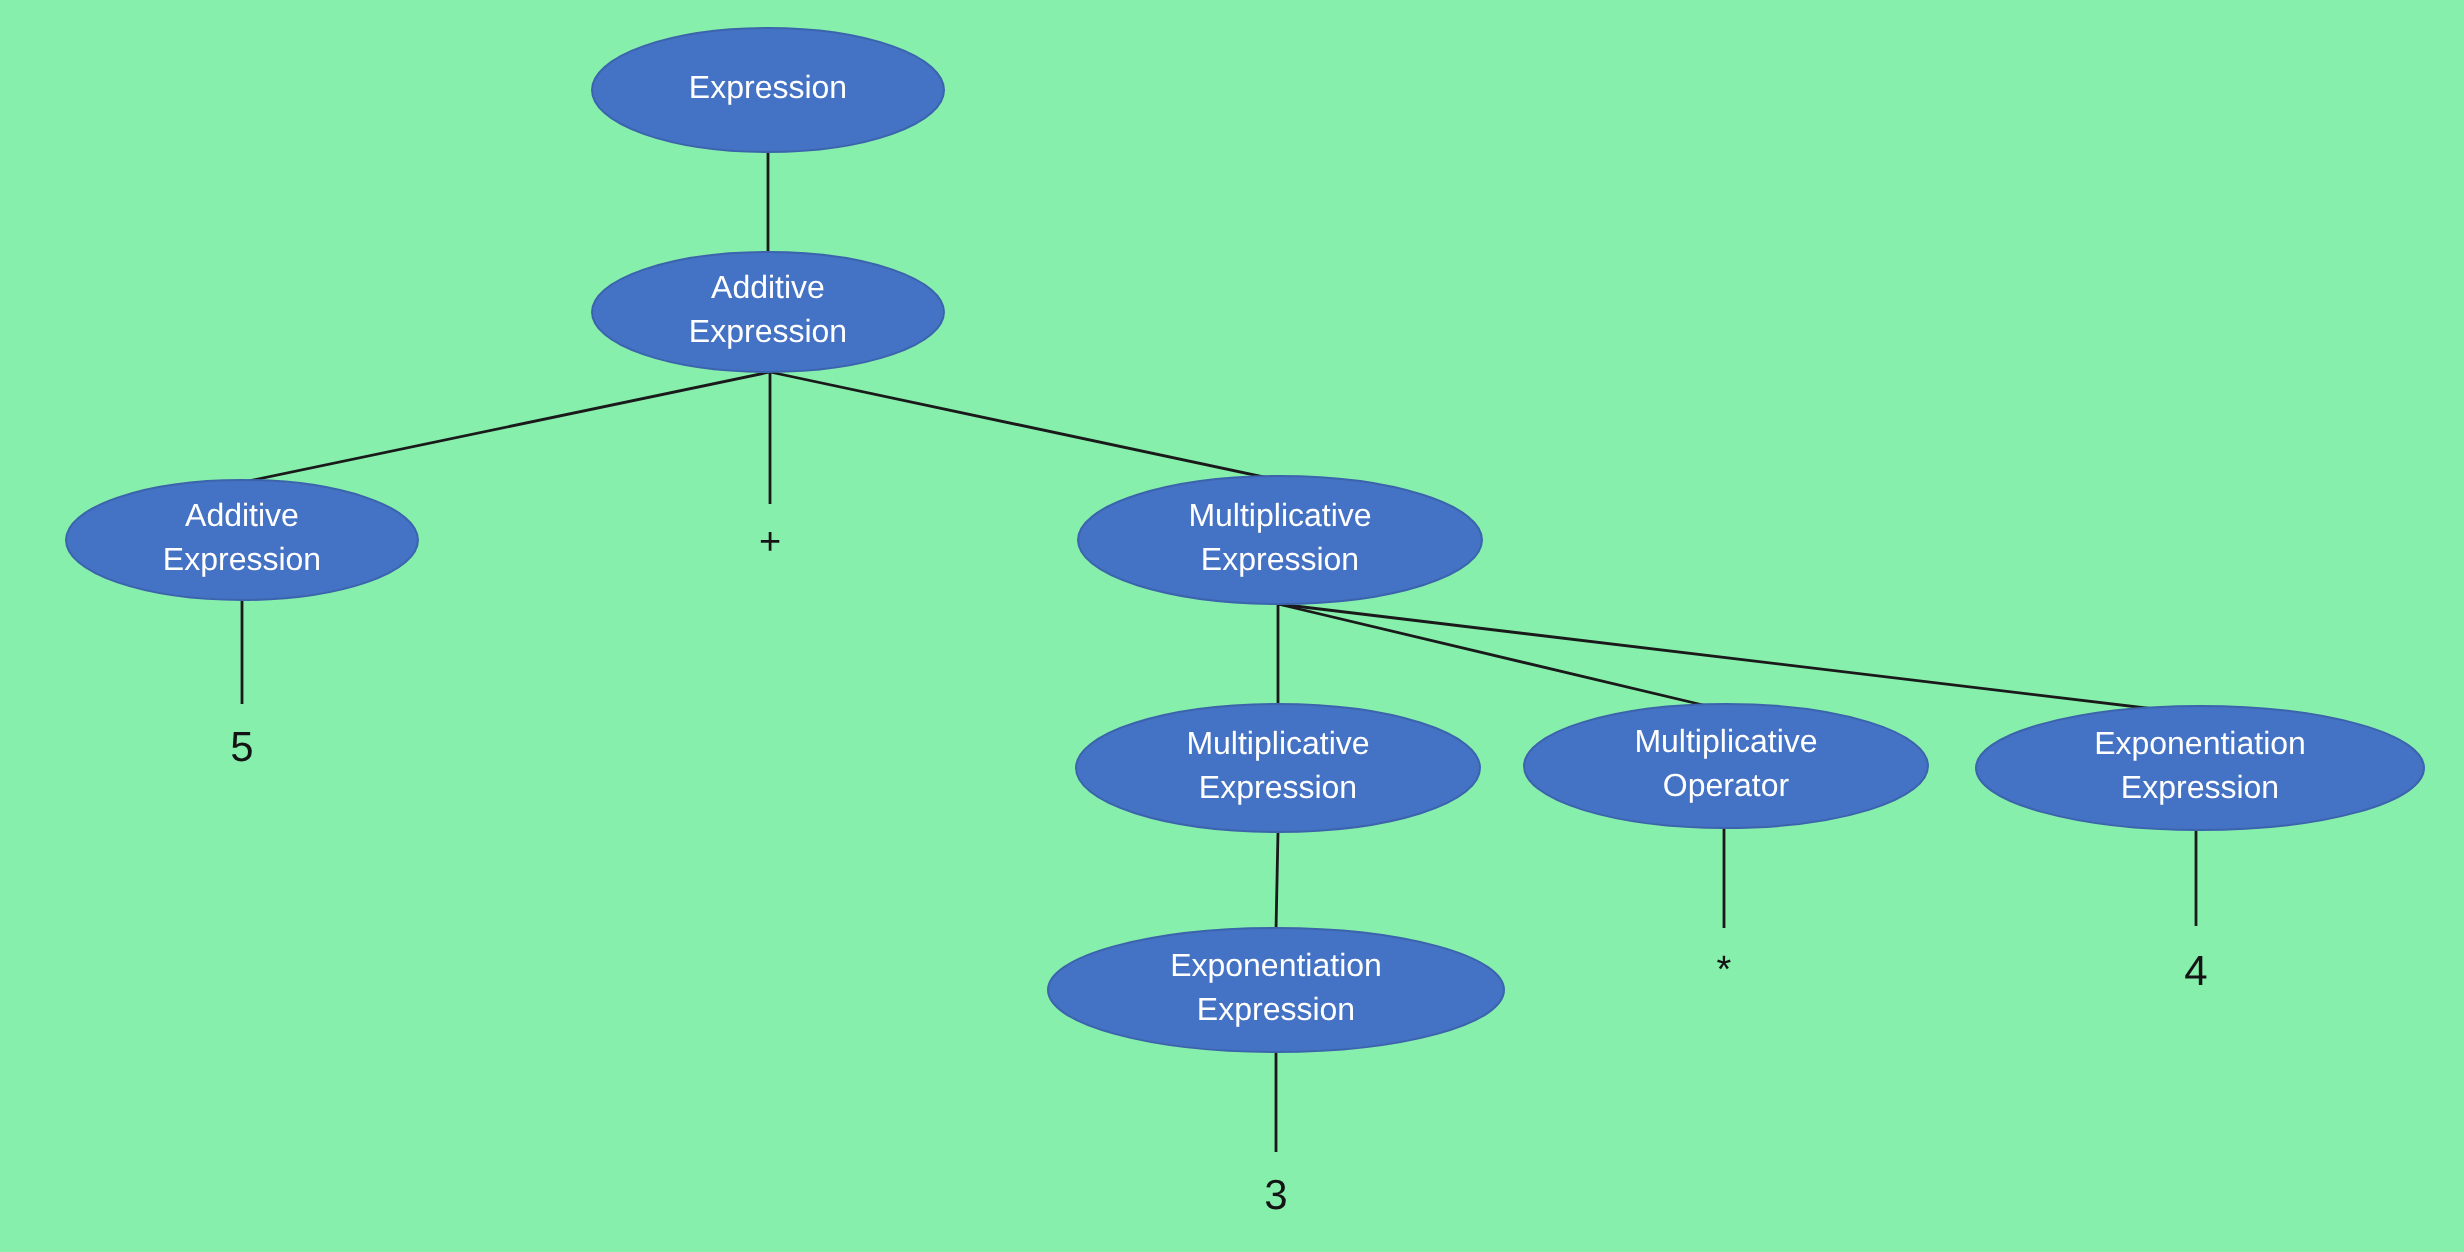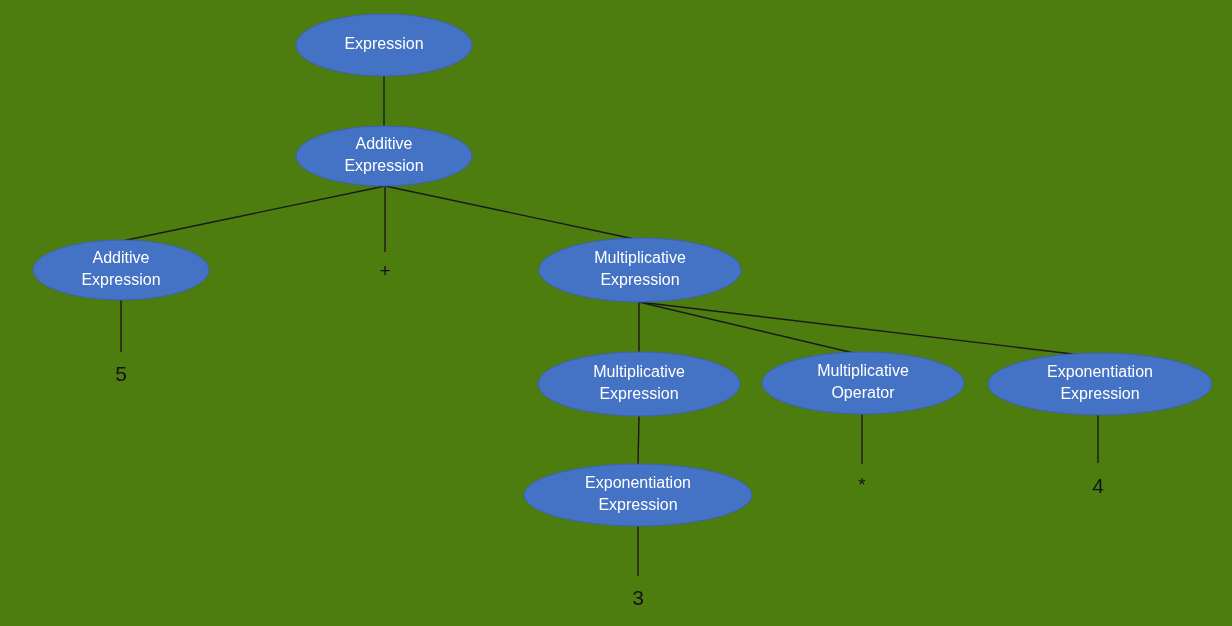--- a/index.html
+++ b/index.html
@@ -10,21 +10,21 @@
   body {
     width: 1232px;
     height: 626px;
     font-family: "Liberation Sans", sans-serif;
     overflow: hidden;
   }
   #diagram-root {
     position: relative;
     width: 1232px;
     height: 626px;
-    background: #4d7c0f;
+    background: #86efac;
   }
   svg#tree-svg {
     position: absolute;
     top: 0;
     left: 0;
     width: 1232px;
     height: 626px;
   }
   .edge-line {
     stroke: #1a1a1a;

